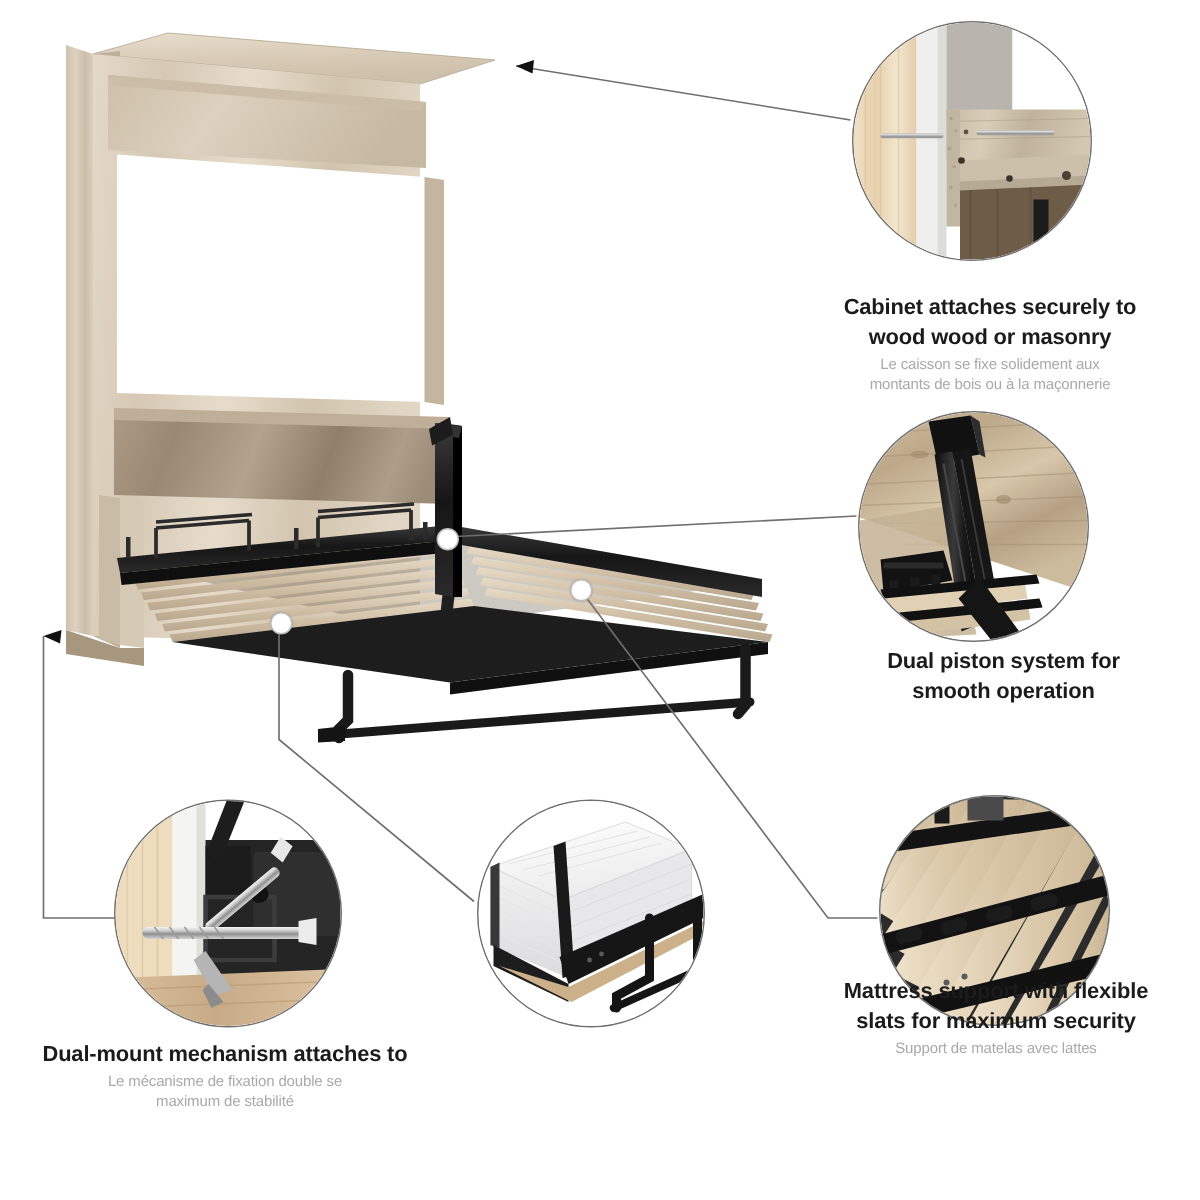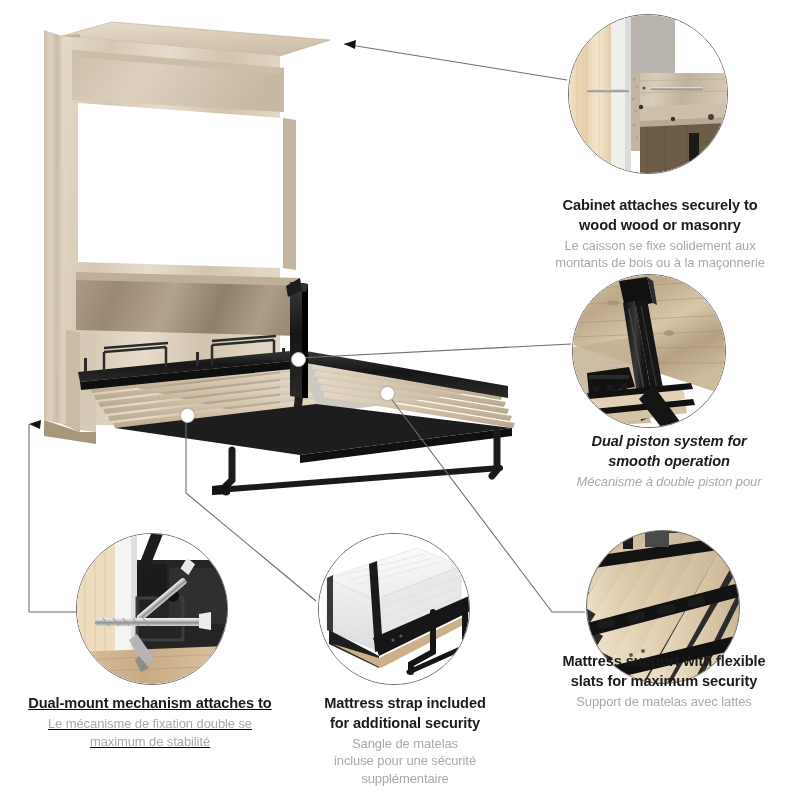--- a/index.html
+++ b/index.html
@@ -16,27 +16,27 @@
   .layer{position:absolute;left:0;top:0;width:800px;height:800px;}
   svg.layer{pointer-events:none;}
 
   
   .caption{position:absolute;text-align:center;}
   .cap-en{
     font-size:14.6px;font-weight:bold;color:#1b1b1b;
     line-height:1.36;letter-spacing:-0.1px;
   }
   .cap-fr{
-    font-size:13px;font-weight:normal;color:#a9a9a9;
+    font-size:10px;font-weight:normal;color:#a9a9a9;
     line-height:1.36;letter-spacing:-0.1px;margin-top:1px;
   }
 
   .cap-cabinet{left:520px;top:180px;width:280px;margin-top:16px;}
-  .cap-piston{left:540px;top:432px;width:258px;font-style:italic;}
-  .cap-mount{left:8px;top:694px;width:284px;text-decoration:underline;}
+  .cap-piston{left:540px;top:432px;width:258px;}
+  .cap-mount{left:8px;top:694px;width:284px;}
   .cap-strap{left:296px;top:694px;width:218px;}
   .cap-slats{left:528px;top:652px;width:272px;}
 
   
   .callout{
     position:absolute;border-radius:50%;overflow:hidden;
     border:1px solid #6f6f6f;background:#ffffff;
   }
   .callout .inner{position:absolute;left:0;top:0;width:100%;height:100%;}
 
@@ -347,21 +347,20 @@
         <polygon points="80,110 108,148 88,152 66,124" fill="#151515"></polygon>
       </svg>
     </div>
   </div>
   <div class="caption cap-piston">
     <div class="cap-en">
       <div>Dual piston system for</div>
       <div>smooth operation</div>
     </div>
     <div class="cap-fr">
-      <div>Mécanisme à double piston pour</div>
     </div>
   </div>
 
   <div class="callout" style="left:76px;top:533px;width:150px;height:150px;">
     <div class="inner">
       <svg viewBox="0 0 150 150" width="150" height="150">
         <defs>
           <linearGradient id="shaftG" x1="0" y1="0" x2="0" y2="1">
             <stop offset="0%" stop-color="#f4f4f4"></stop>
               <stop offset="30%" stop-color="#cfcfcf"></stop>
@@ -480,31 +479,20 @@
         <polygon points="14,110 62,134 150,88 150,80 60,124" fill="#cbb089"></polygon>
 
         <path d="M114,78 L114,118 L92,130 L92,138" stroke="#151515" stroke-width="6" fill="none" stroke-linecap="round"></path>
         <path d="M146,70 L146,112" stroke="#151515" stroke-width="6" fill="none" stroke-linecap="round"></path>
         <path d="M90,138 L148,112" stroke="#151515" stroke-width="5" fill="none" stroke-linecap="round"></path>
         <g fill="#5c5c5c">
           <circle cx="74" cy="106" r="1.6"></circle>
             <circle cx="82" cy="102" r="1.6"></circle>
         </g>
       </svg>
-    </div>
-  </div>
-  <div class="caption cap-strap">
-    <div class="cap-en">
-      <div>Mattress strap included</div>
-      <div>for additional security</div>
-    </div>
-    <div class="cap-fr">
-      <div>Sangle de matelas</div>
-      <div>incluse pour une sécurité</div>
-      <div>supplémentaire</div>
     </div>
   </div>
 
   <div class="callout" style="left:586px;top:530px;width:152px;height:152px;">
     <div class="inner">
       <svg viewBox="0 0 152 152" width="152" height="152">
         <defs>
           <linearGradient id="slatG2" x1="0" y1="0" x2="1" y2="0">
             <stop offset="0%" stop-color="#efe3cc"></stop>
               <stop offset="45%" stop-color="#ddcbad"></stop>

